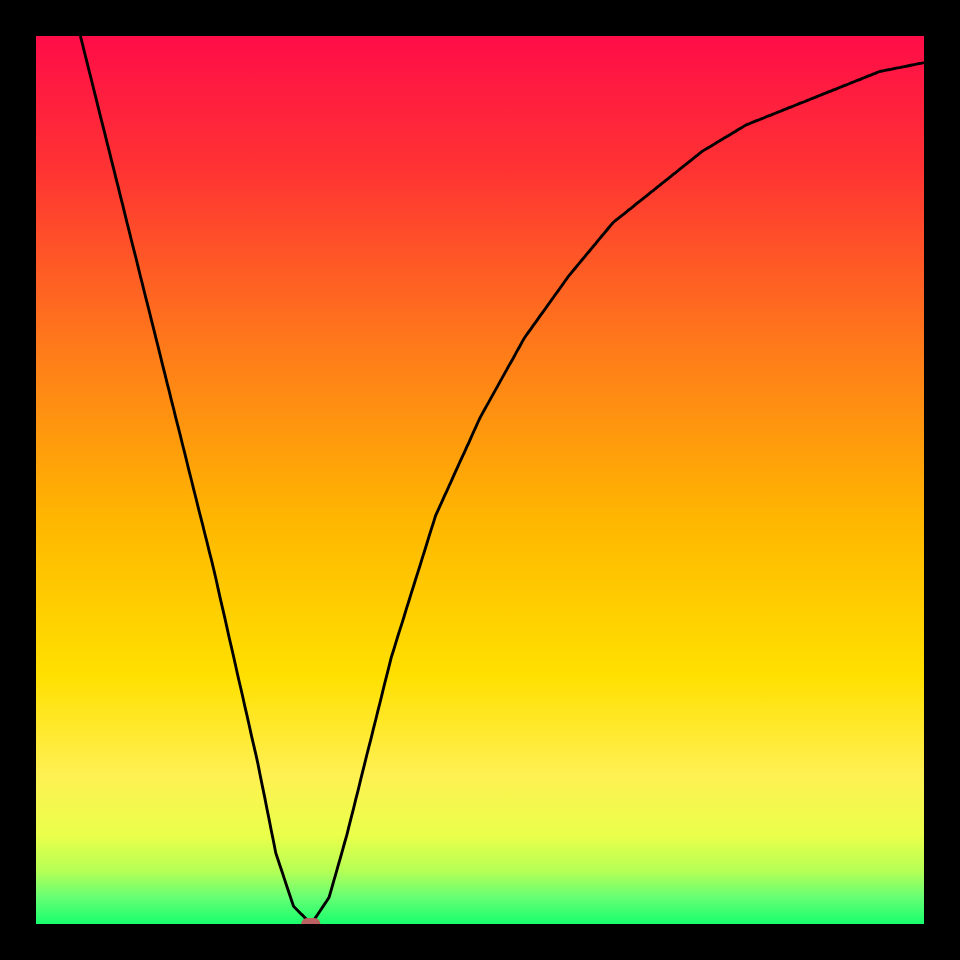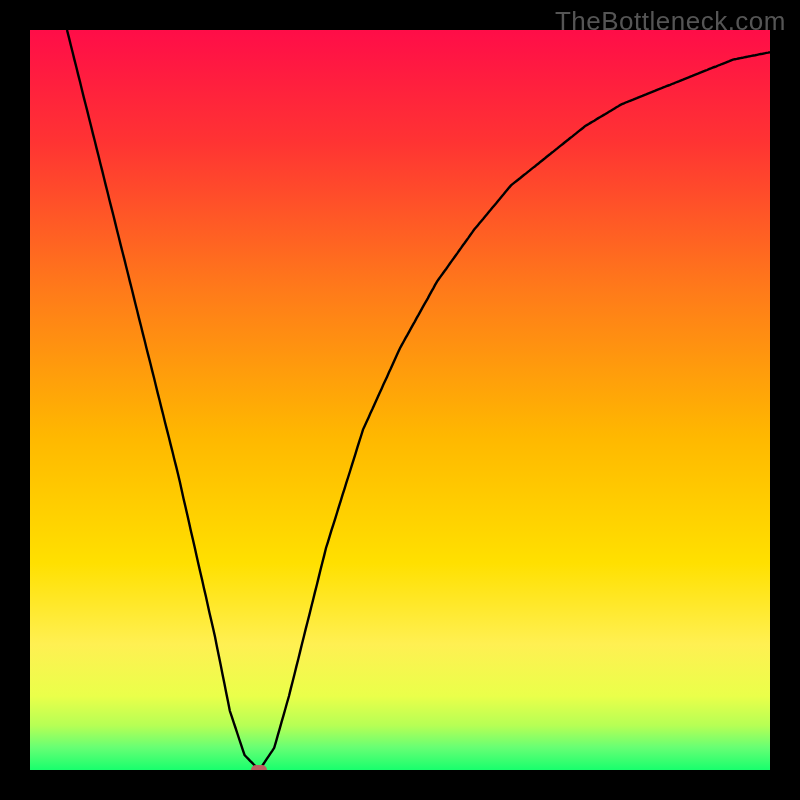--- a/index.html
+++ b/index.html
@@ -42,21 +42,20 @@
     position: absolute;
     width: 16px;
     height: 11px;
     border-radius: 5px;
     
   }
 </style>
 </head>
 <body>
 <div class="frame">
-  <div class="watermark">TheBottleneck.com</div>
   <div class="plot">
     <svg id="svg" width="740" height="740" viewBox="0 0 740 740">
       <defs>
         <linearGradient id="bg-grad" x1="0" y1="0" x2="0" y2="1">
 
         <stop offset="0%" stop-color="#ff0d48"></stop>
             <stop offset="15%" stop-color="#ff3333"></stop>
             <stop offset="35%" stop-color="#ff7a1a"></stop>
             <stop offset="55.00000000000001%" stop-color="#ffb800"></stop>
             <stop offset="72%" stop-color="#ffe000"></stop>

